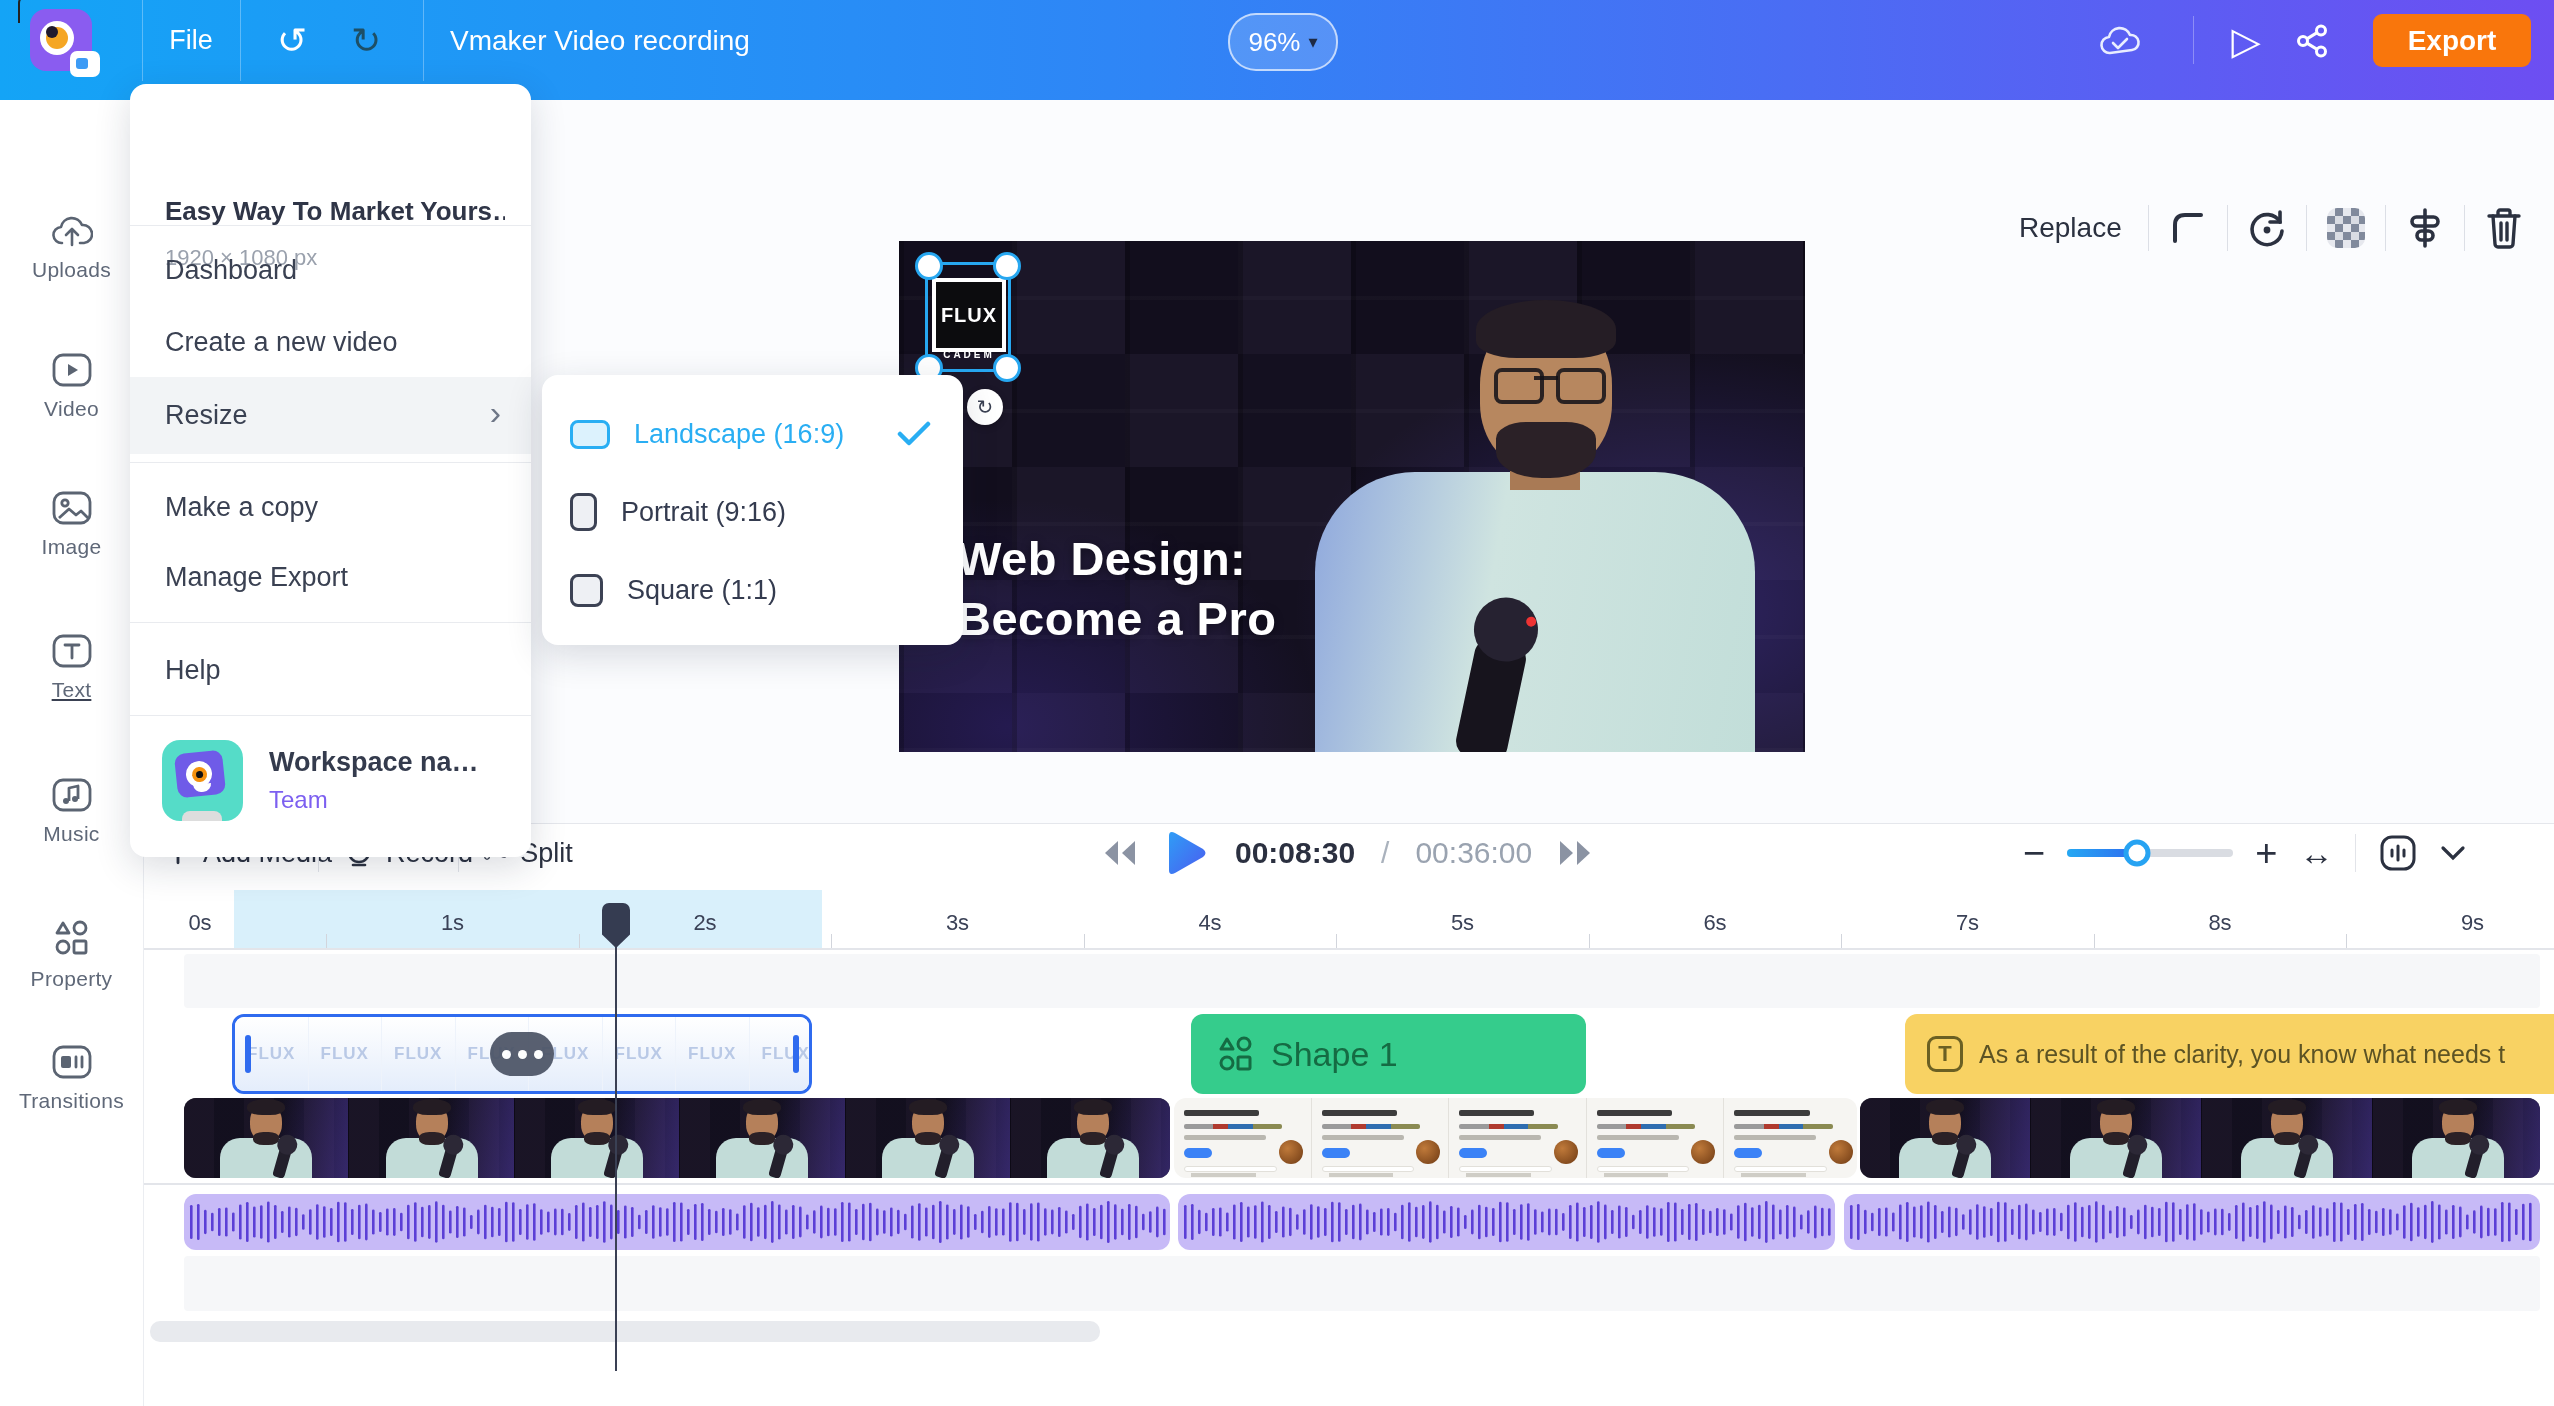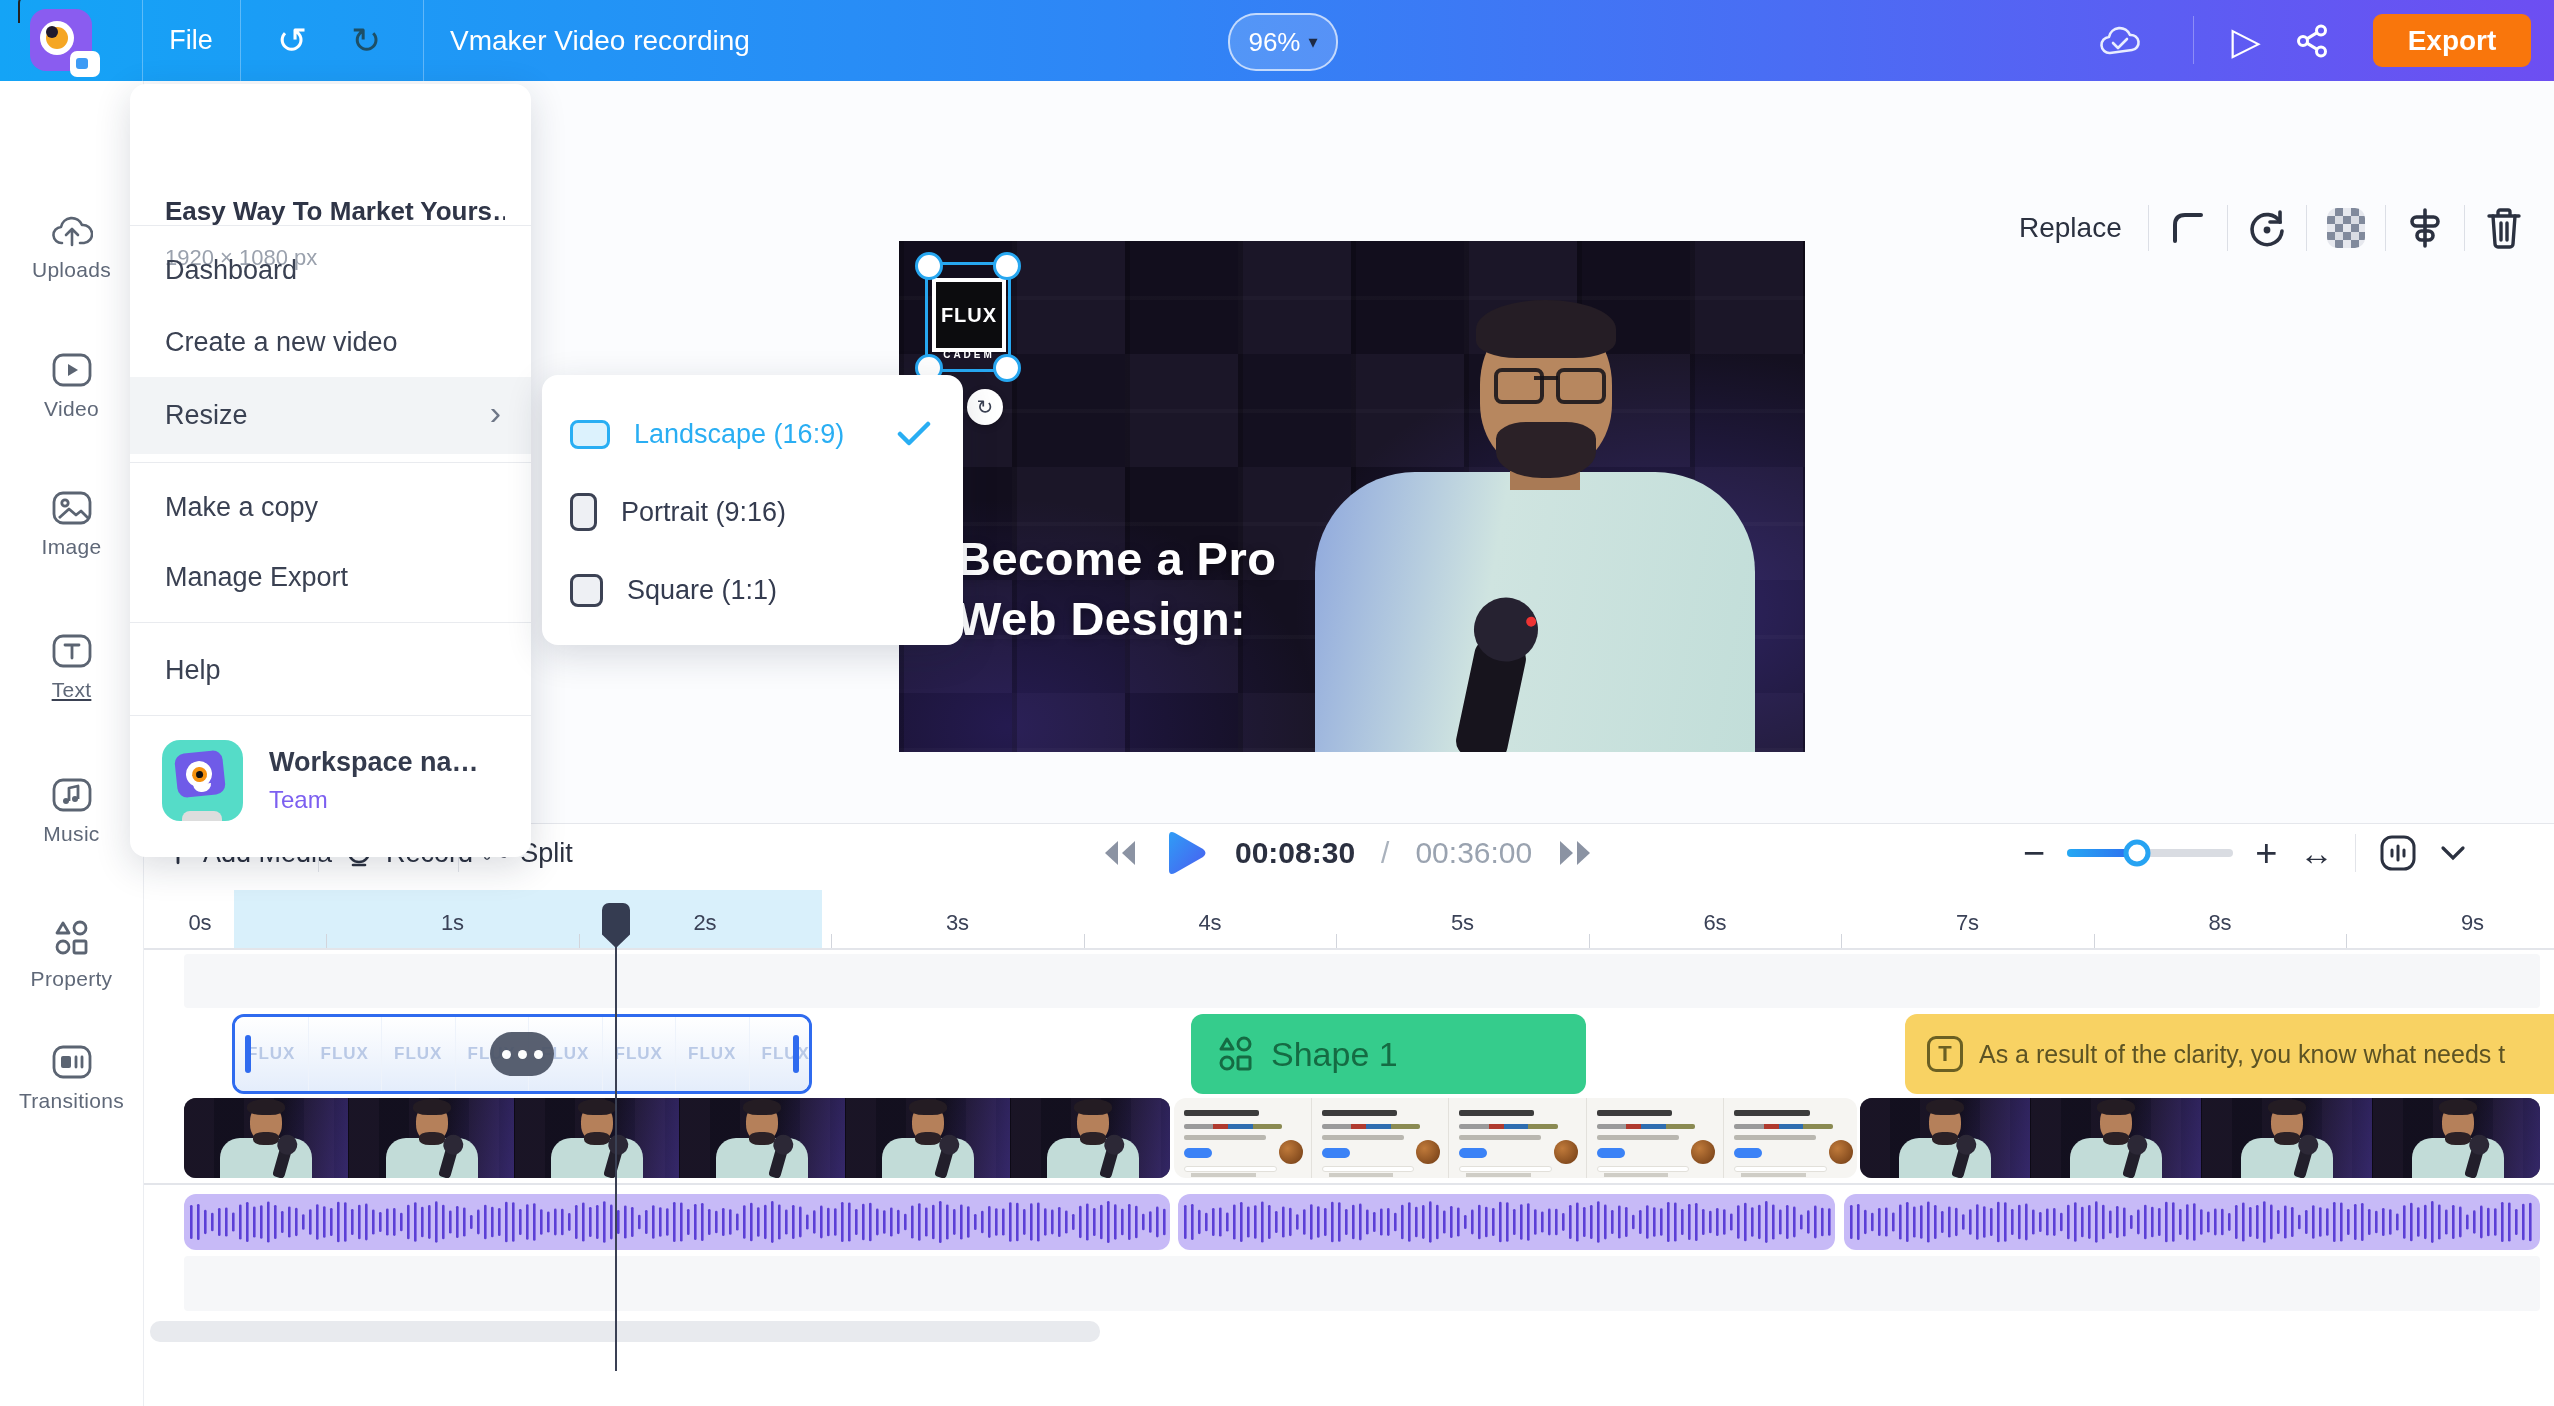--- a/index.html
+++ b/index.html
@@ -1,20 +1,20 @@
 <!DOCTYPE html>
 <html><head>
 <meta charset="utf-8">
 <style>
   html,body{margin:0;padding:0;background:#ffffff;}
   #app{position:relative;width:2554px;height:1406px;overflow:hidden;
        font-family:"Liberation Sans",sans-serif;color:#3a4152;-webkit-font-smoothing:antialiased;}
 
   
-  .topbar{position:absolute;left:0;top:0;width:2554px;height:81px;
+  .topbar{position:absolute;left:0;top:0;width:2554px;height:100px;
     background:linear-gradient(90deg,#14a4f6 0%,#2f85f6 45%,#4a6df4 70%,#6d4ef2 100%);
     display:flex;align-items:center;z-index:30;}
   .tb-div{position:absolute;top:0;width:1px;height:81px;background:rgba(255,255,255,.30);}
   .vlogo{position:absolute;left:30px;top:9px;width:62px;height:62px;background:#8a5cf0;border-radius:16px;}
   .vlogo .eye{position:absolute;left:10px;top:12px;width:34px;height:34px;background:#fff;border-radius:50%;}
   .vlogo .iris{position:absolute;left:6px;top:6px;width:22px;height:22px;background:#f5a623;border-radius:50%;}
   .vlogo .pupil{position:absolute;left:6px;top:5px;width:12px;height:12px;background:#201a2e;border-radius:50%;}
   .vlogo .cam{position:absolute;right:-8px;bottom:-6px;width:30px;height:26px;background:#fff;border-radius:7px;}
   .vlogo .camdot{position:absolute;left:6px;top:7px;width:12px;height:11px;background:#3d9bf5;border-radius:3px;}
   .vlogo .ant{position:absolute;left:-12px;top:-14px;width:10px;height:26px;border-left:2.5px solid #222;border-top:2.5px solid #222;border-radius:8px 0 0 0;}
@@ -350,22 +350,22 @@
         <div class="p-head">
           <div class="p-hair"></div>
           <div class="p-glass"></div>
             <div class="p-glass2"></div>
             <div class="p-bridge"></div>
           <div class="p-beard"></div>
         </div>
         <div class="p-mic"></div>
       </div>
       <div class="headline">
+        <div>Web Design:</div>
         <div>Become a Pro</div>
-        <div>Web Design:</div>
       </div>
       <div class="flux">FLUX</div>
       <div class="flux-sub">CADEM</div>
       <div class="selection">
         <div class="handle" style="left:-13px;top:-13px"></div>
         <div class="handle" style="right:-13px;top:-13px"></div>
         <div class="handle" style="left:-13px;bottom:-13px"></div>
         <div class="handle" style="right:-13px;bottom:-13px"></div>
       </div>
       <div class="rot-handle">↻</div>

